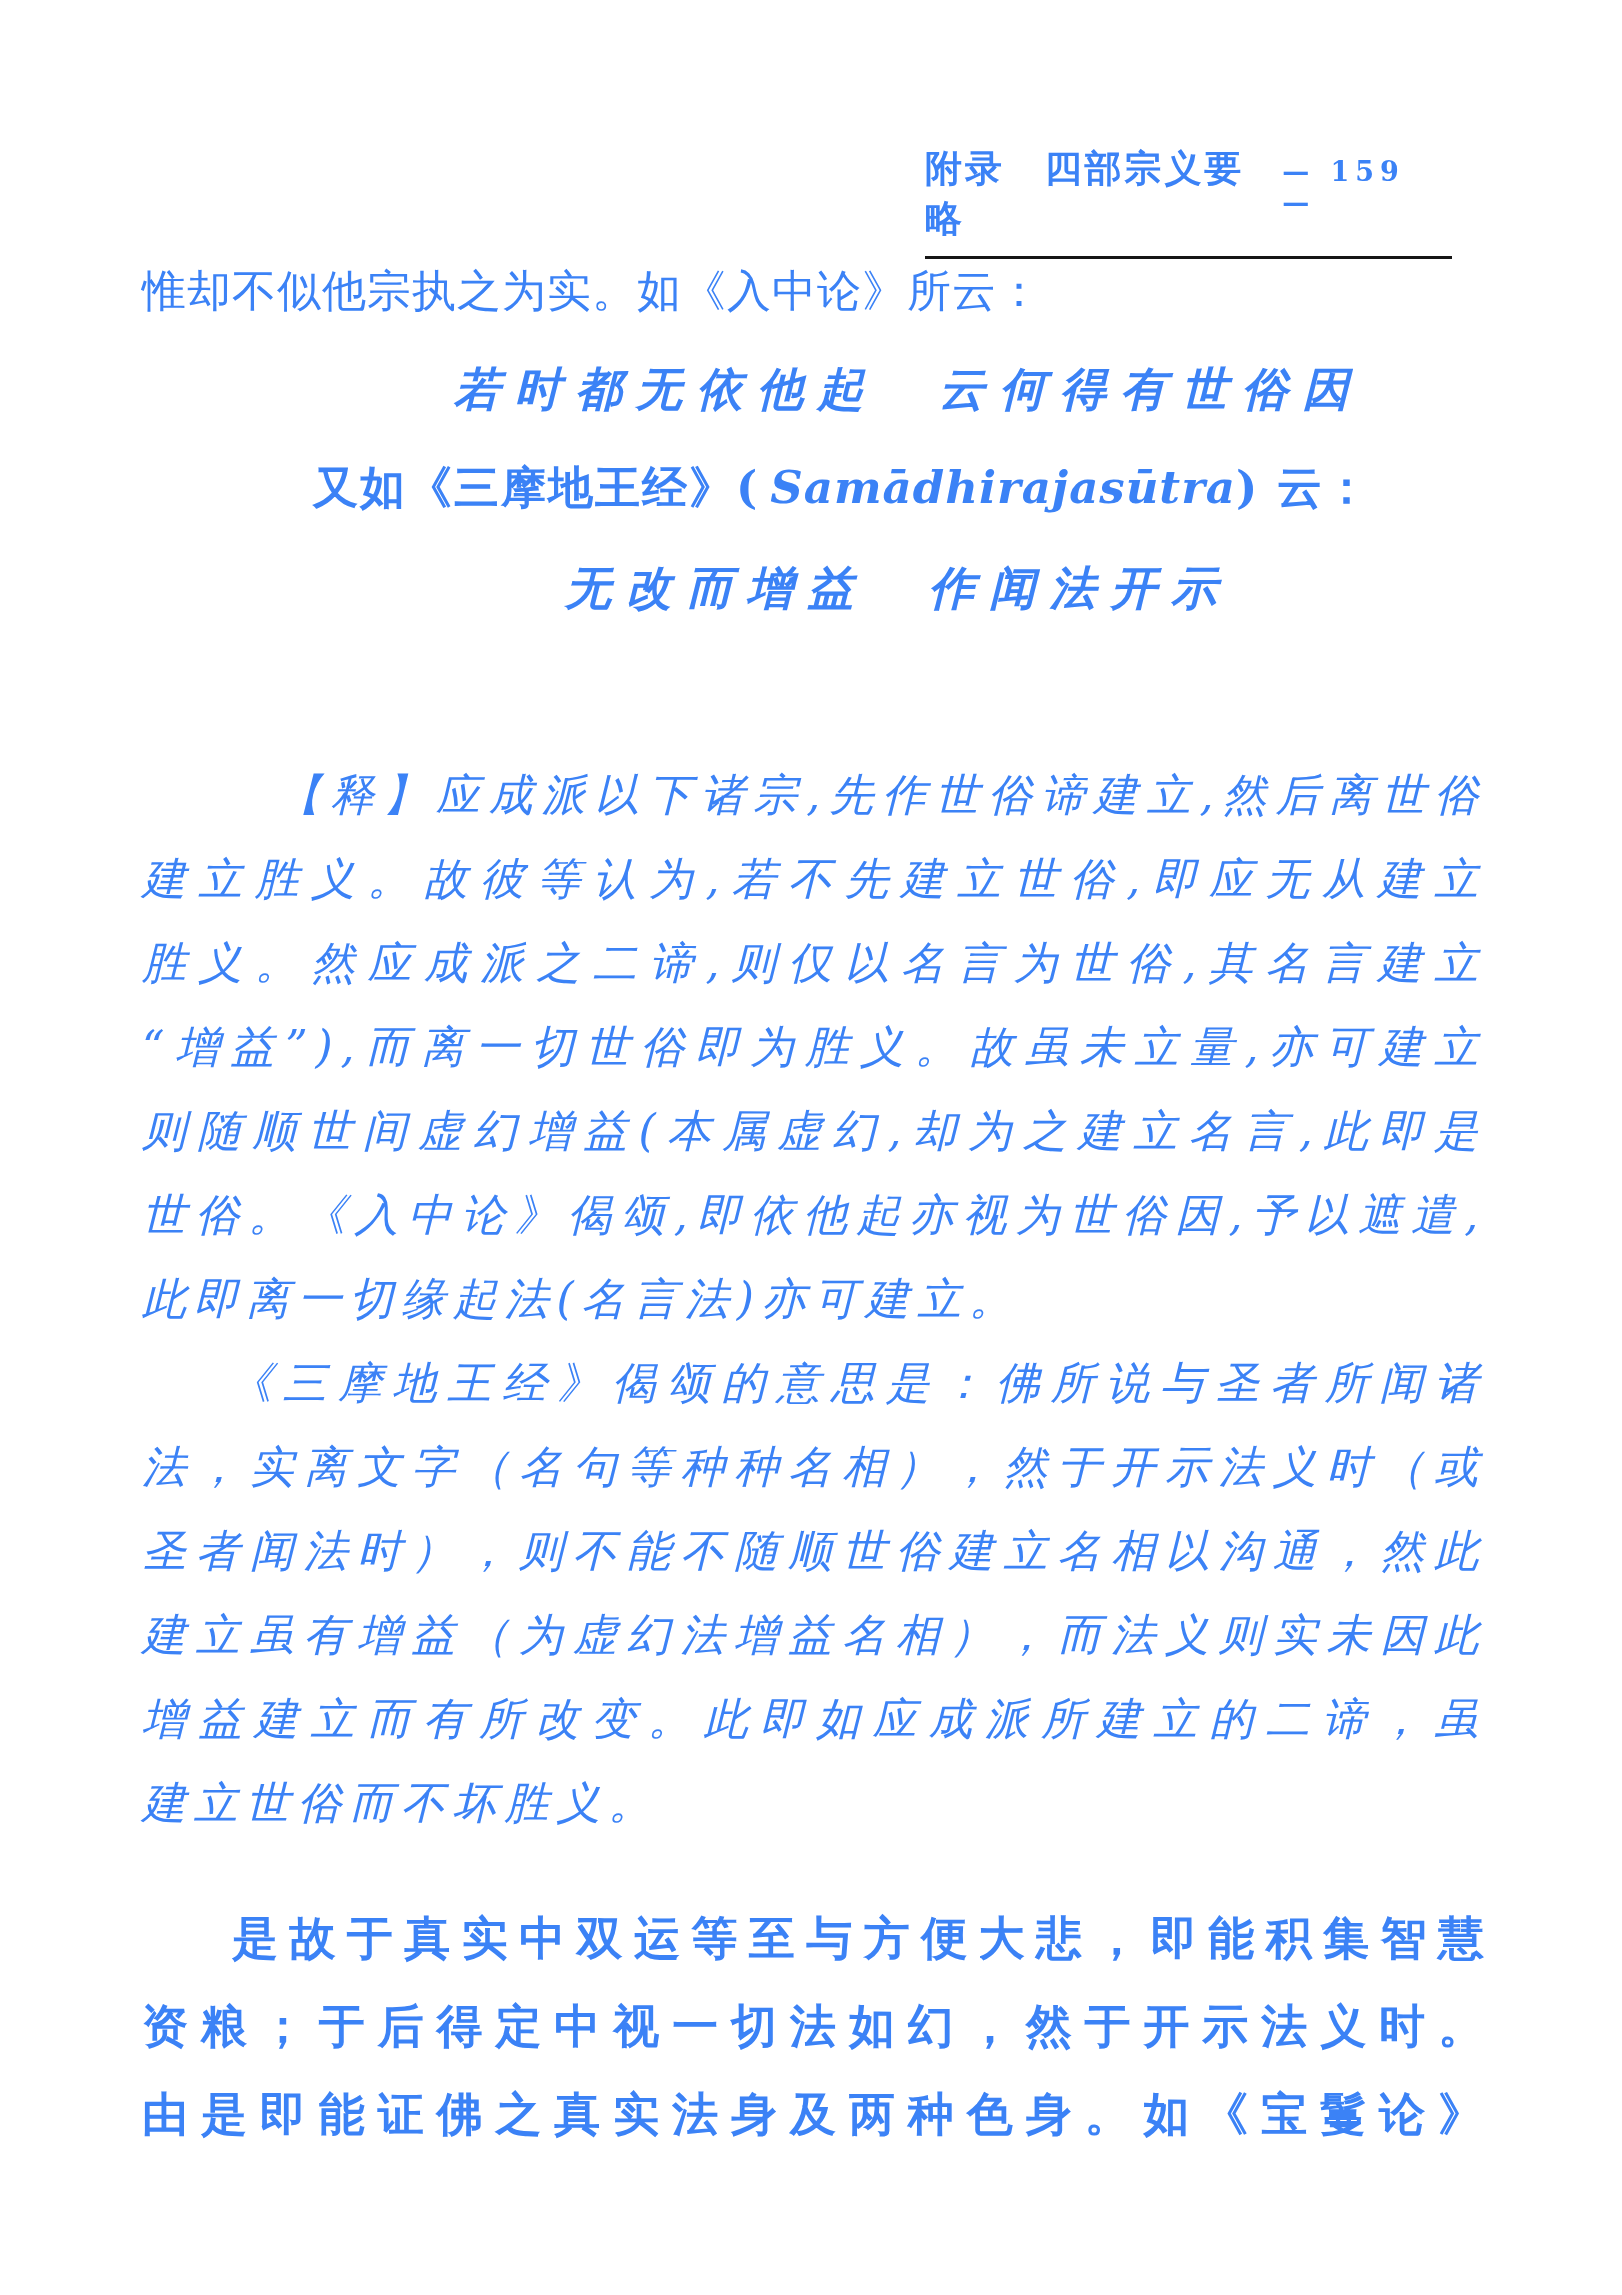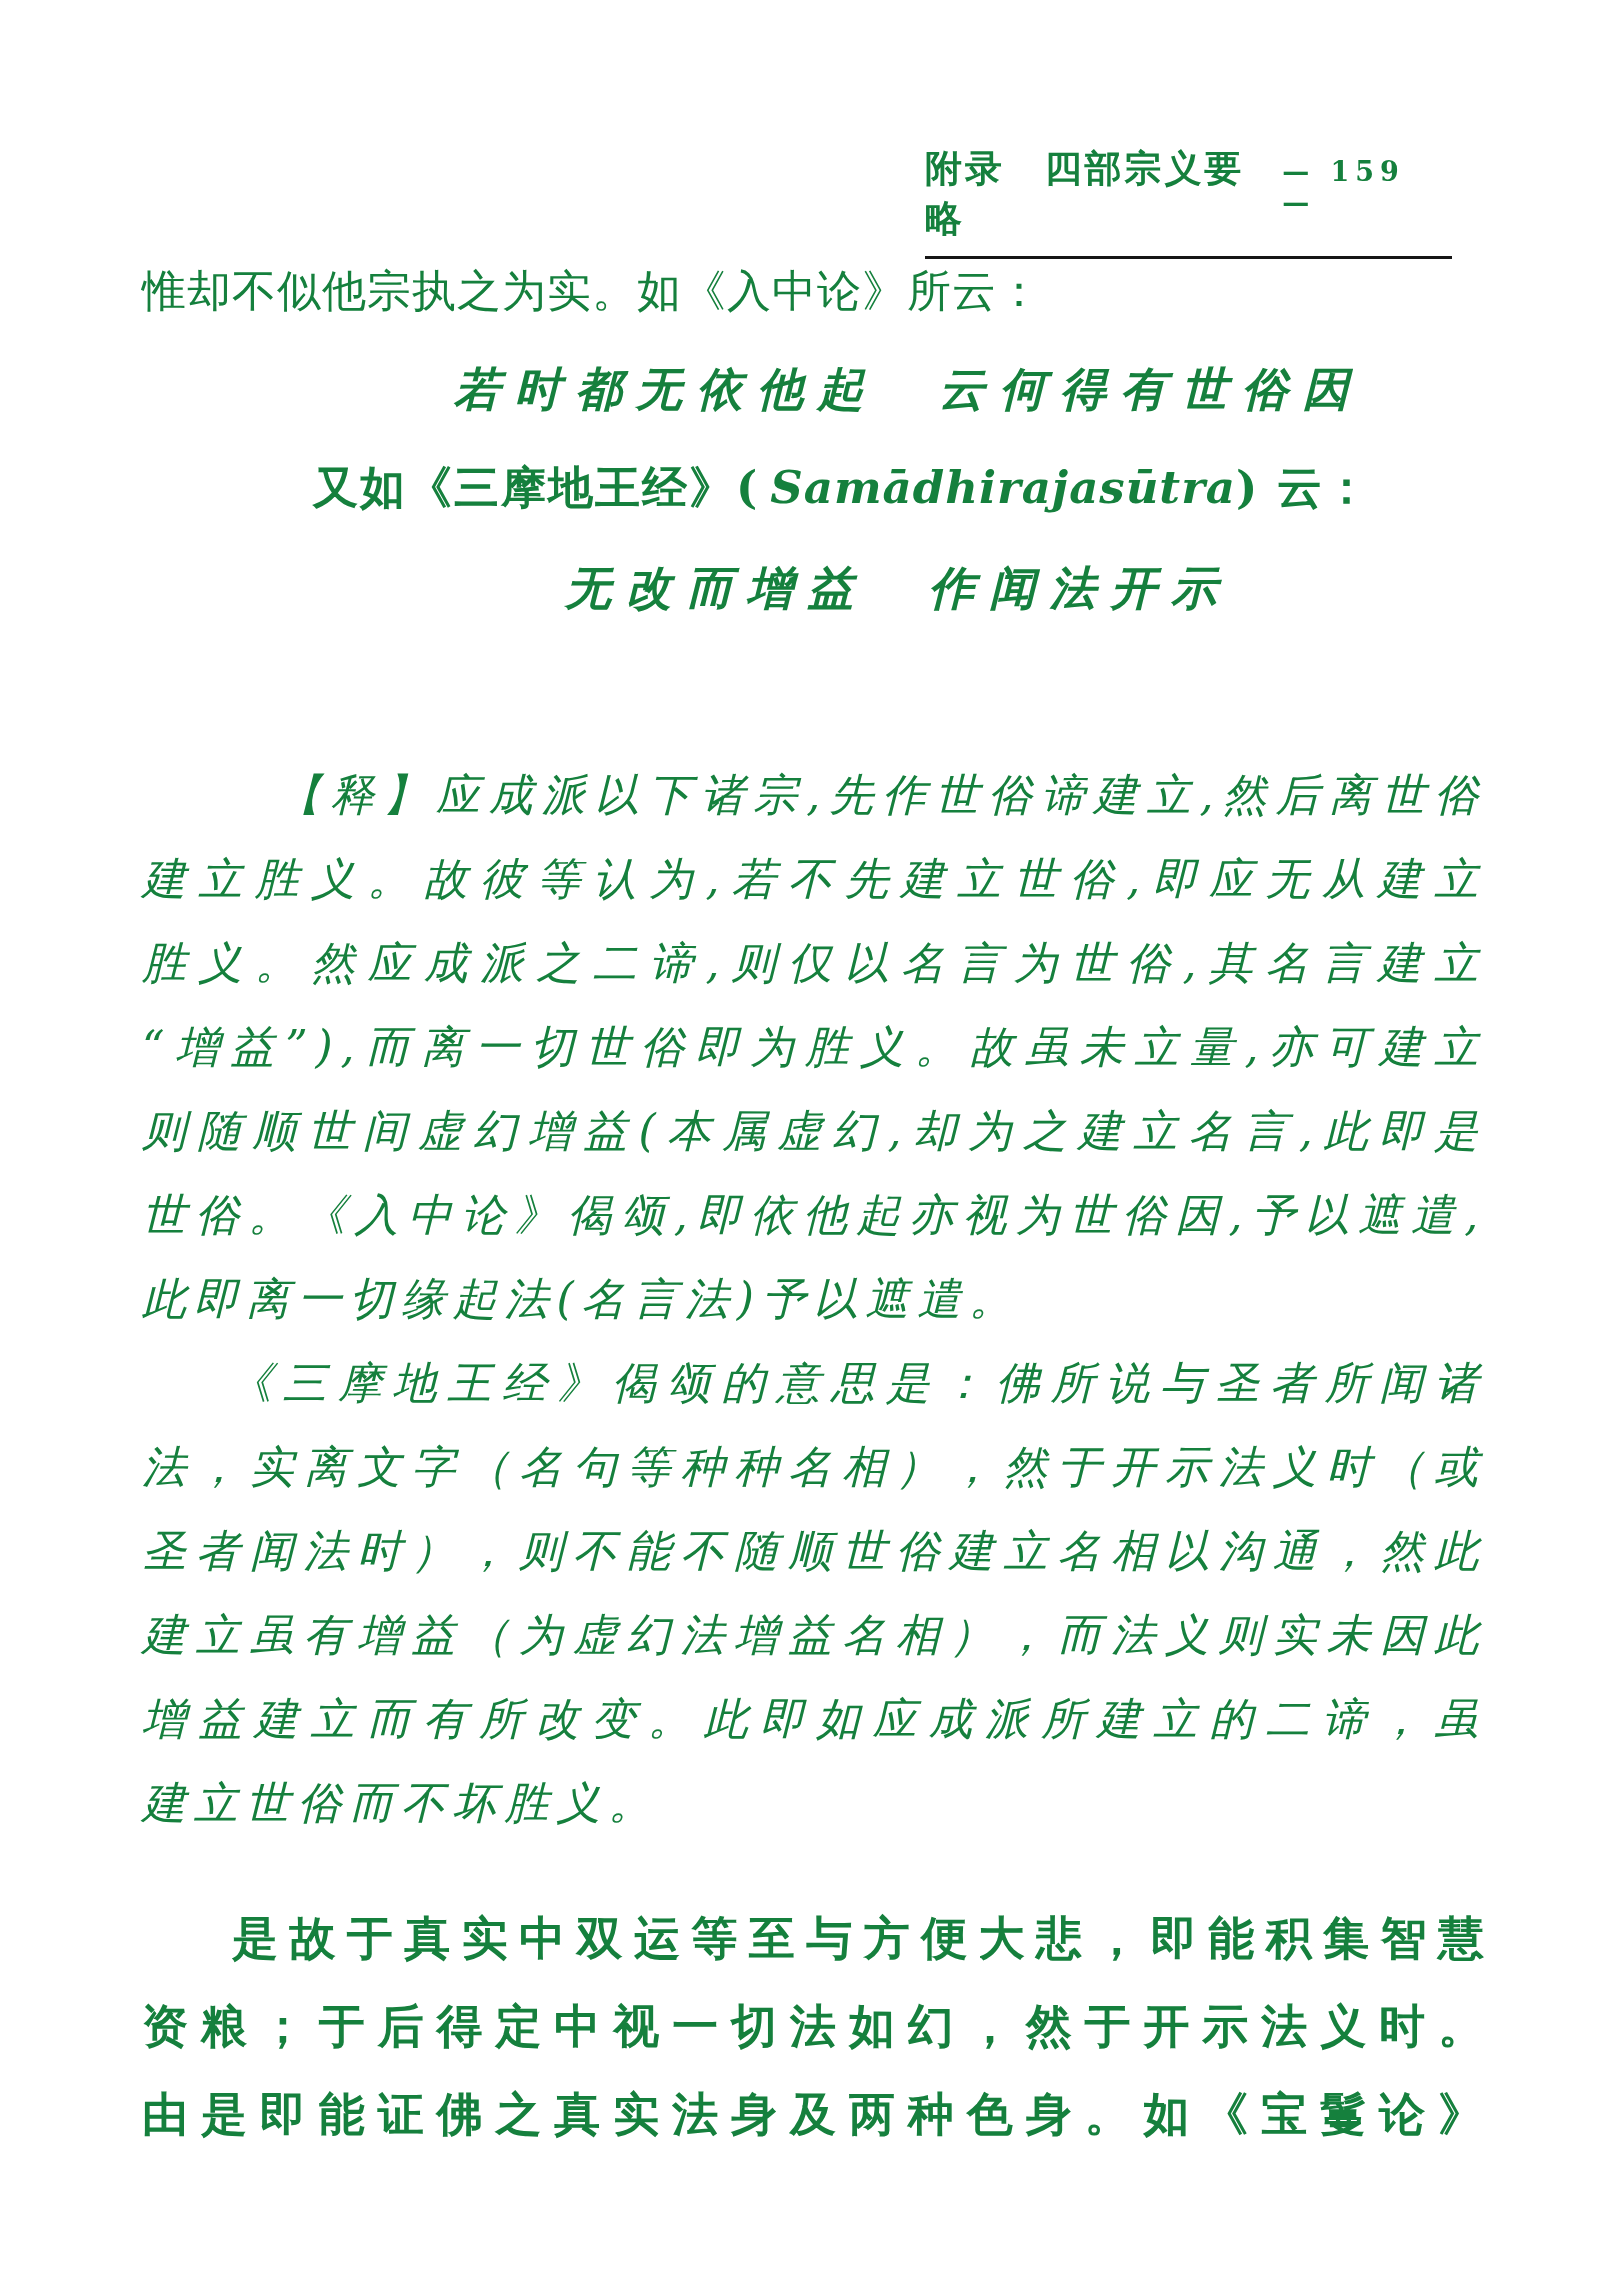--- a/index.html
+++ b/index.html
@@ -5,21 +5,21 @@
   html, body {
     margin: 0;
     padding: 0;
     background: #ffffff;
   }
   .page {
     position: relative;
     width: 1623px;
     height: 2296px;
     background: #ffffff;
-    color: #15803d;
+    color: #3b82f6;
     font-family: "DejaVu Serif", "Liberation Serif", serif;
     overflow: hidden;
   }
 
   
   .running-head {
     position: absolute;
     left: 925px;
     top: 144px;
     width: 527px;
@@ -129,21 +129,21 @@
     <div class="line verse v3">无改而增益　作闻法开示</div>
   </div>
 
   <div class="commentary">
     <div class="line first-p1">【释】应成派以下诸宗,先作世俗谛建立,然后离世俗</div>
     <div class="line">建立胜义。故彼等认为,若不先建立世俗,即应无从建立</div>
     <div class="line">胜义。然应成派之二谛,则仅以名言为世俗,其名言建立</div>
     <div class="line">“增益”),而离一切世俗即为胜义。故虽未立量,亦可建立</div>
     <div class="line">则随顺世间虚幻增益(本属虚幻,却为之建立名言,此即是</div>
     <div class="line">世俗。《入中论》偈颂,即依他起亦视为世俗因,予以遮遣,</div>
-    <div class="line short">此即离一切缘起法(名言法)予以遮遣。</div>
+    <div class="line short">此即离一切缘起法(名言法)亦可建立。</div>
     <div class="line first-p2">《三摩地王经》偈颂的意思是：佛所说与圣者所闻诸</div>
     <div class="line">法，实离文字（名句等种种名相），然于开示法义时（或</div>
     <div class="line">圣者闻法时），则不能不随顺世俗建立名相以沟通，然此</div>
     <div class="line">建立虽有增益（为虚幻法增益名相），而法义则实未因此</div>
     <div class="line">增益建立而有所改变。此即如应成派所建立的二谛，虽</div>
     <div class="line short">建立世俗而不坏胜义。</div>
   </div>
 
   <div class="closing">
     <div class="line first">是故于真实中双运等至与方便大悲，即能积集智慧</div>

